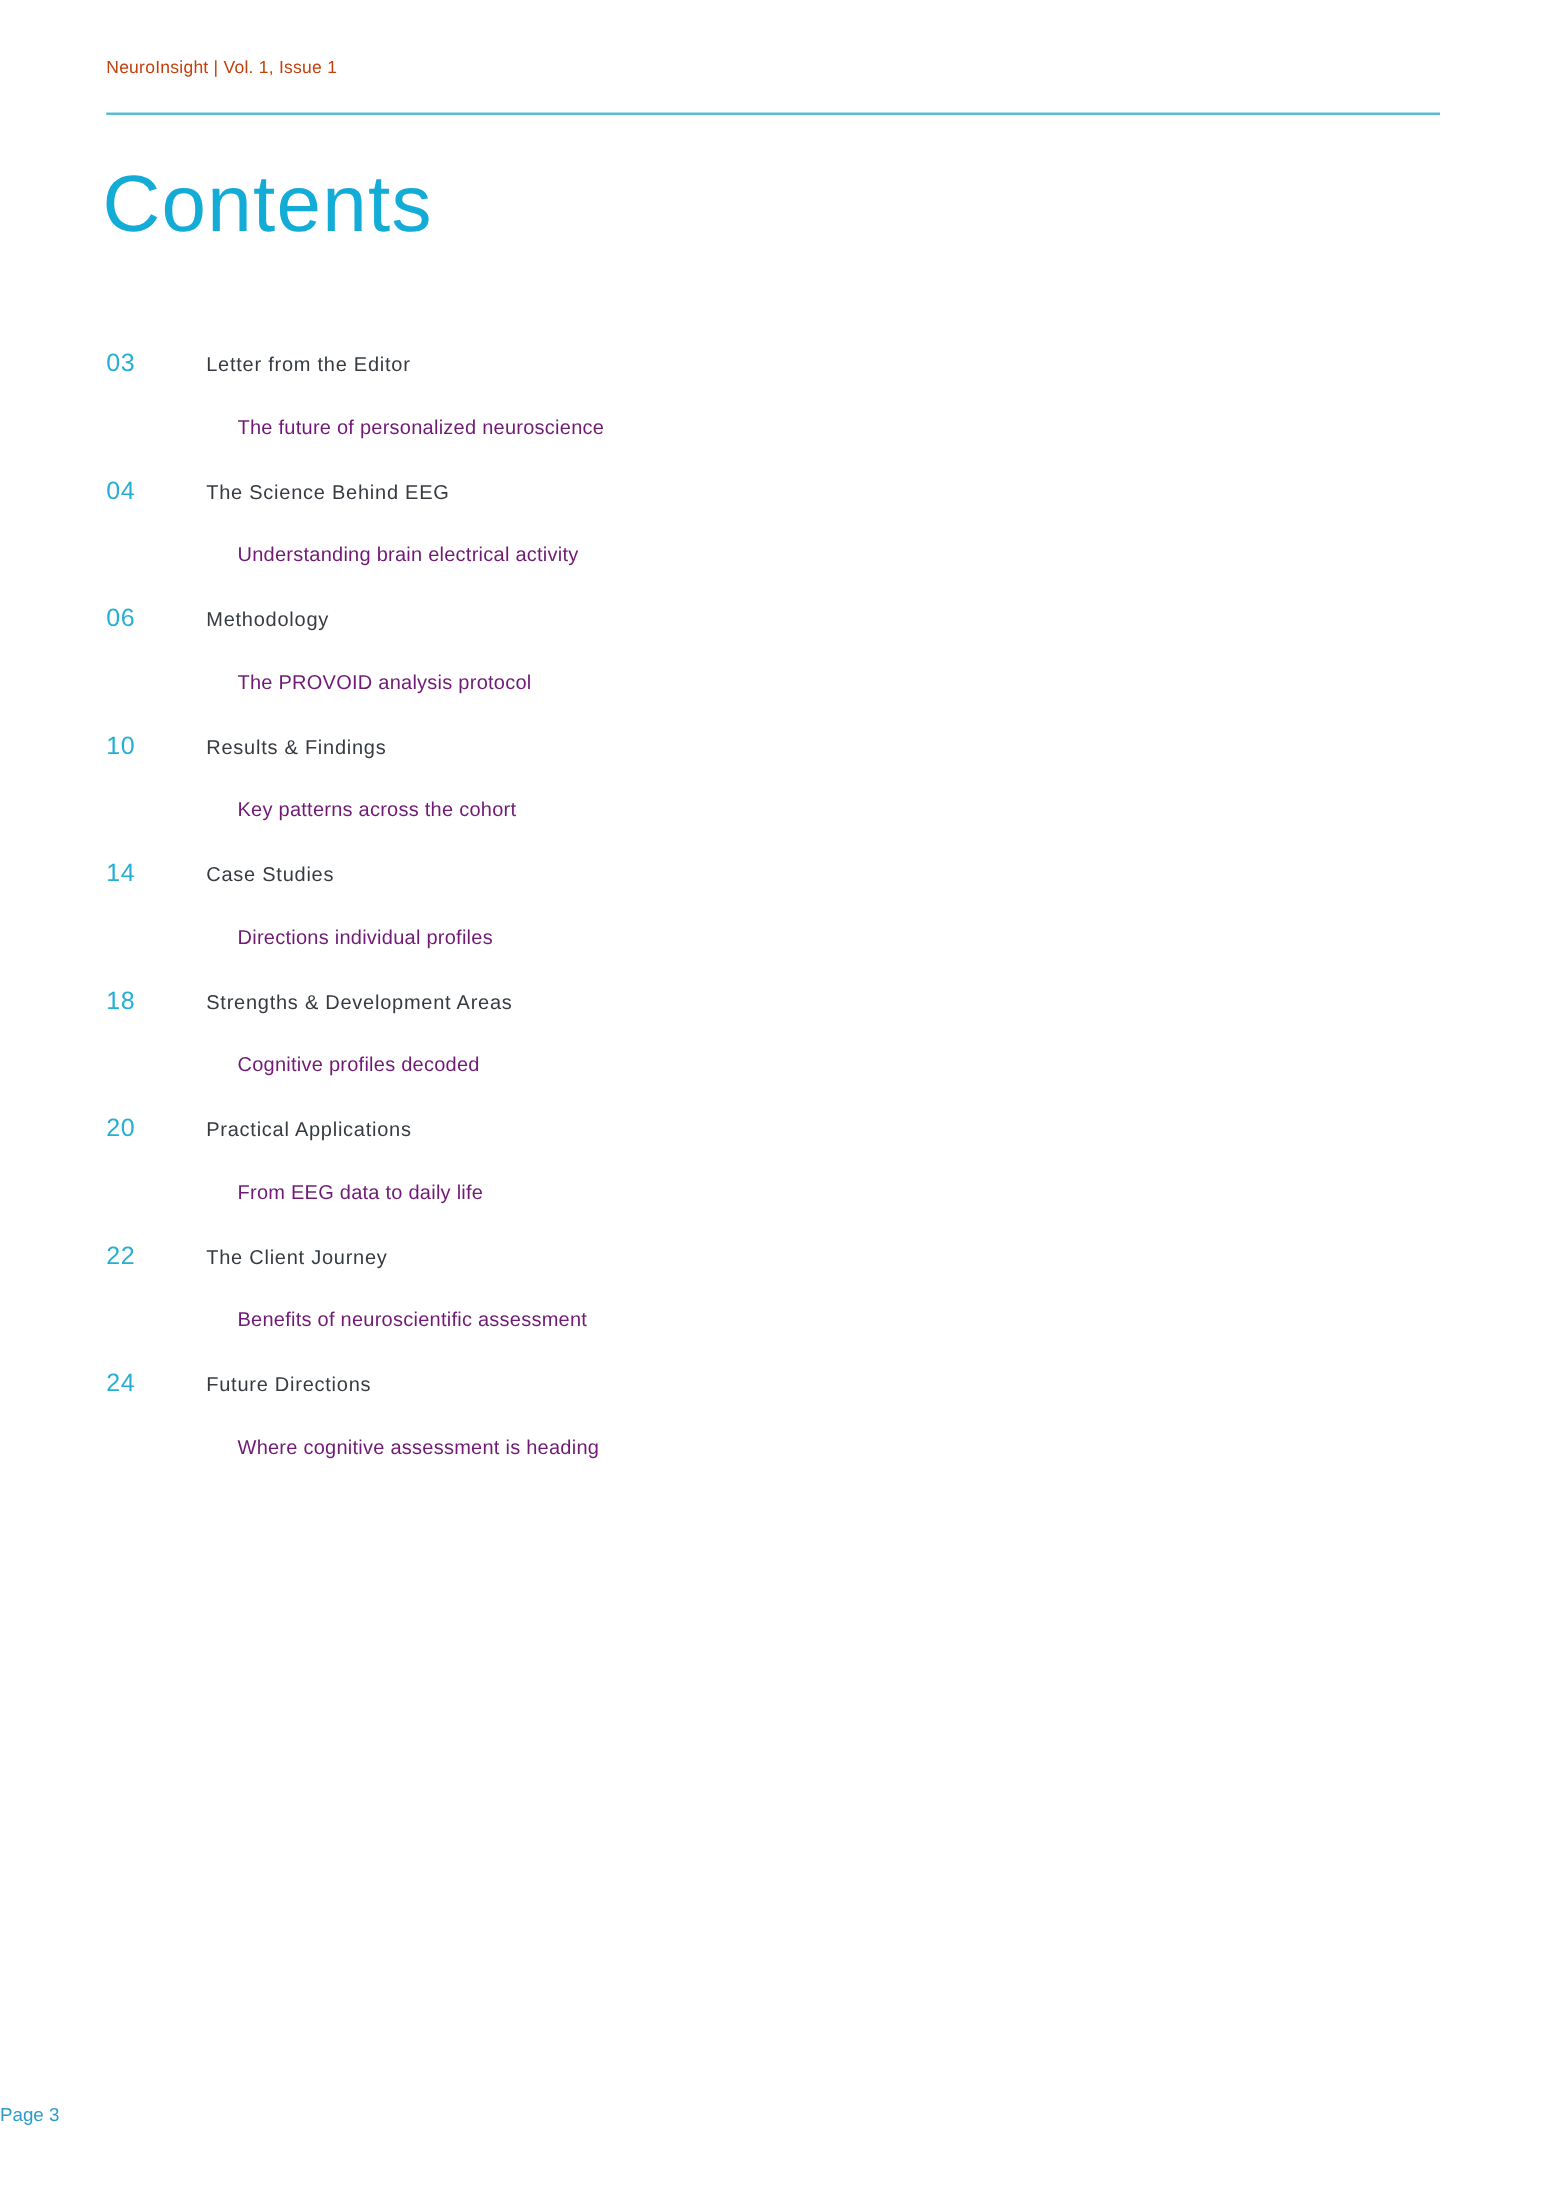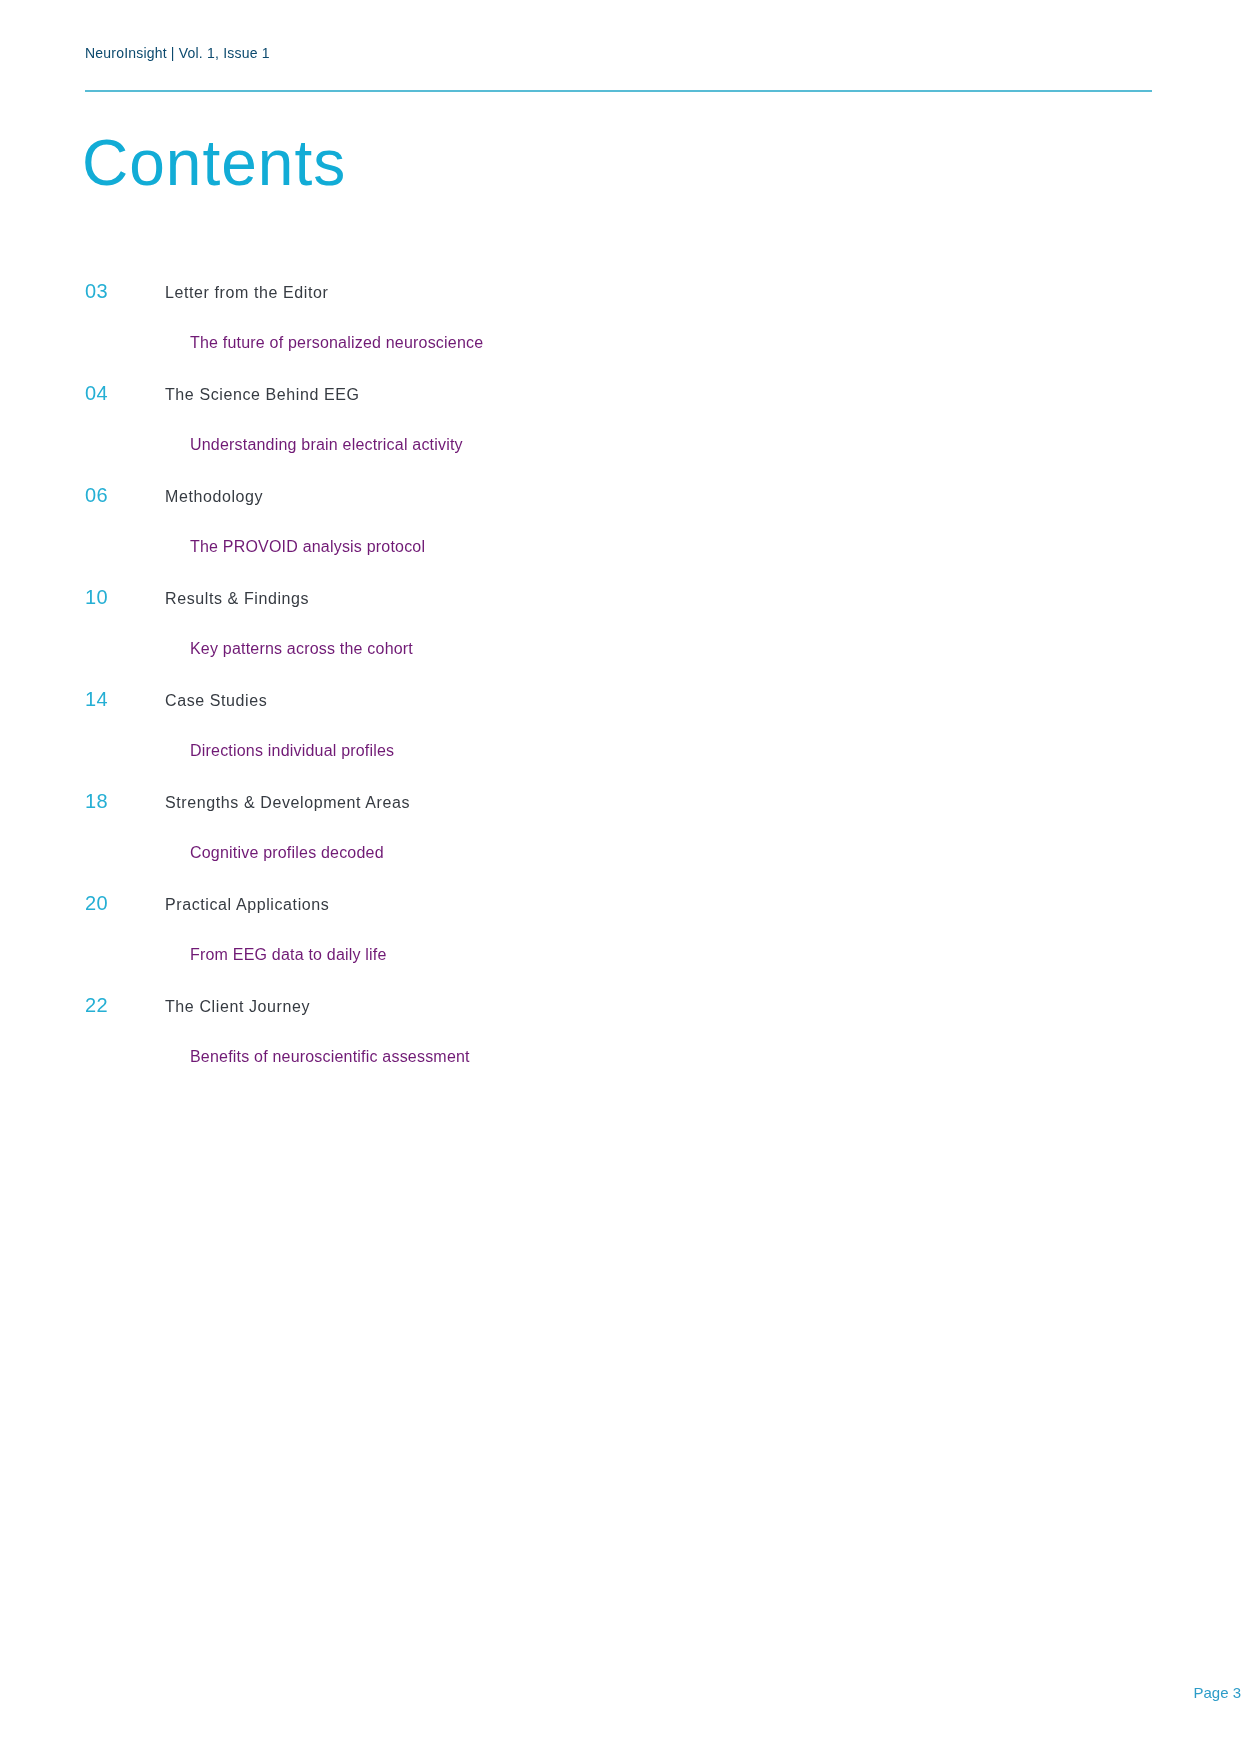--- a/index.html
+++ b/index.html
@@ -15,21 +15,21 @@
     background: #ffffff;
     overflow: hidden;
   }
   
   .doc-header-text {
     position: absolute;
     left: 85px;
     top: 44px;
     font-size: 14px;
     line-height: 18px;
-    color: #0c4a6e;
+    color: #c2410c;
     letter-spacing: 0.2px;
   }
   .doc-header-rule {
     position: absolute;
     left: 85px;
     top: 90px;
     width: 1067px;
     height: 2px;
     background: #58bcd5;
   }
@@ -80,21 +80,21 @@
     line-height: 22px;
     color: #701a75;
     letter-spacing: 0.2px;
   }
   
   .doc-footer {
     position: absolute;
     left: 0;
     top: 1684px;
     width: 100%;
-    text-align: right;
+    text-align: left;
     font-size: 15px;
     color: #2d9cc8;
   }
 </style>
 </head>
 <body>
 
 <div class="page">
 
   <span class="doc-header-text">NeuroInsight | Vol. 1, Issue 1</span>
@@ -162,19 +162,26 @@
   </div>
 
   <div class="toc-entry">
     <div class="toc-row">
       <span class="toc-page">22</span>
       <span class="toc-title">The Client Journey</span>
     </div>
     <div class="toc-subtitle">Benefits of neuroscientific assessment</div>
   </div>
 
+  <div class="toc-entry">
+    <div class="toc-row">
+      <span class="toc-page">24</span>
+      <span class="toc-title">Future Directions</span>
+    </div>
+    <div class="toc-subtitle">Where cognitive assessment is heading</div>
+  </div>
 
 </nav>
 
   <footer class="doc-footer">
     <span>Page 3</span>
   </footer>
 </div>
 
 </body></html>

